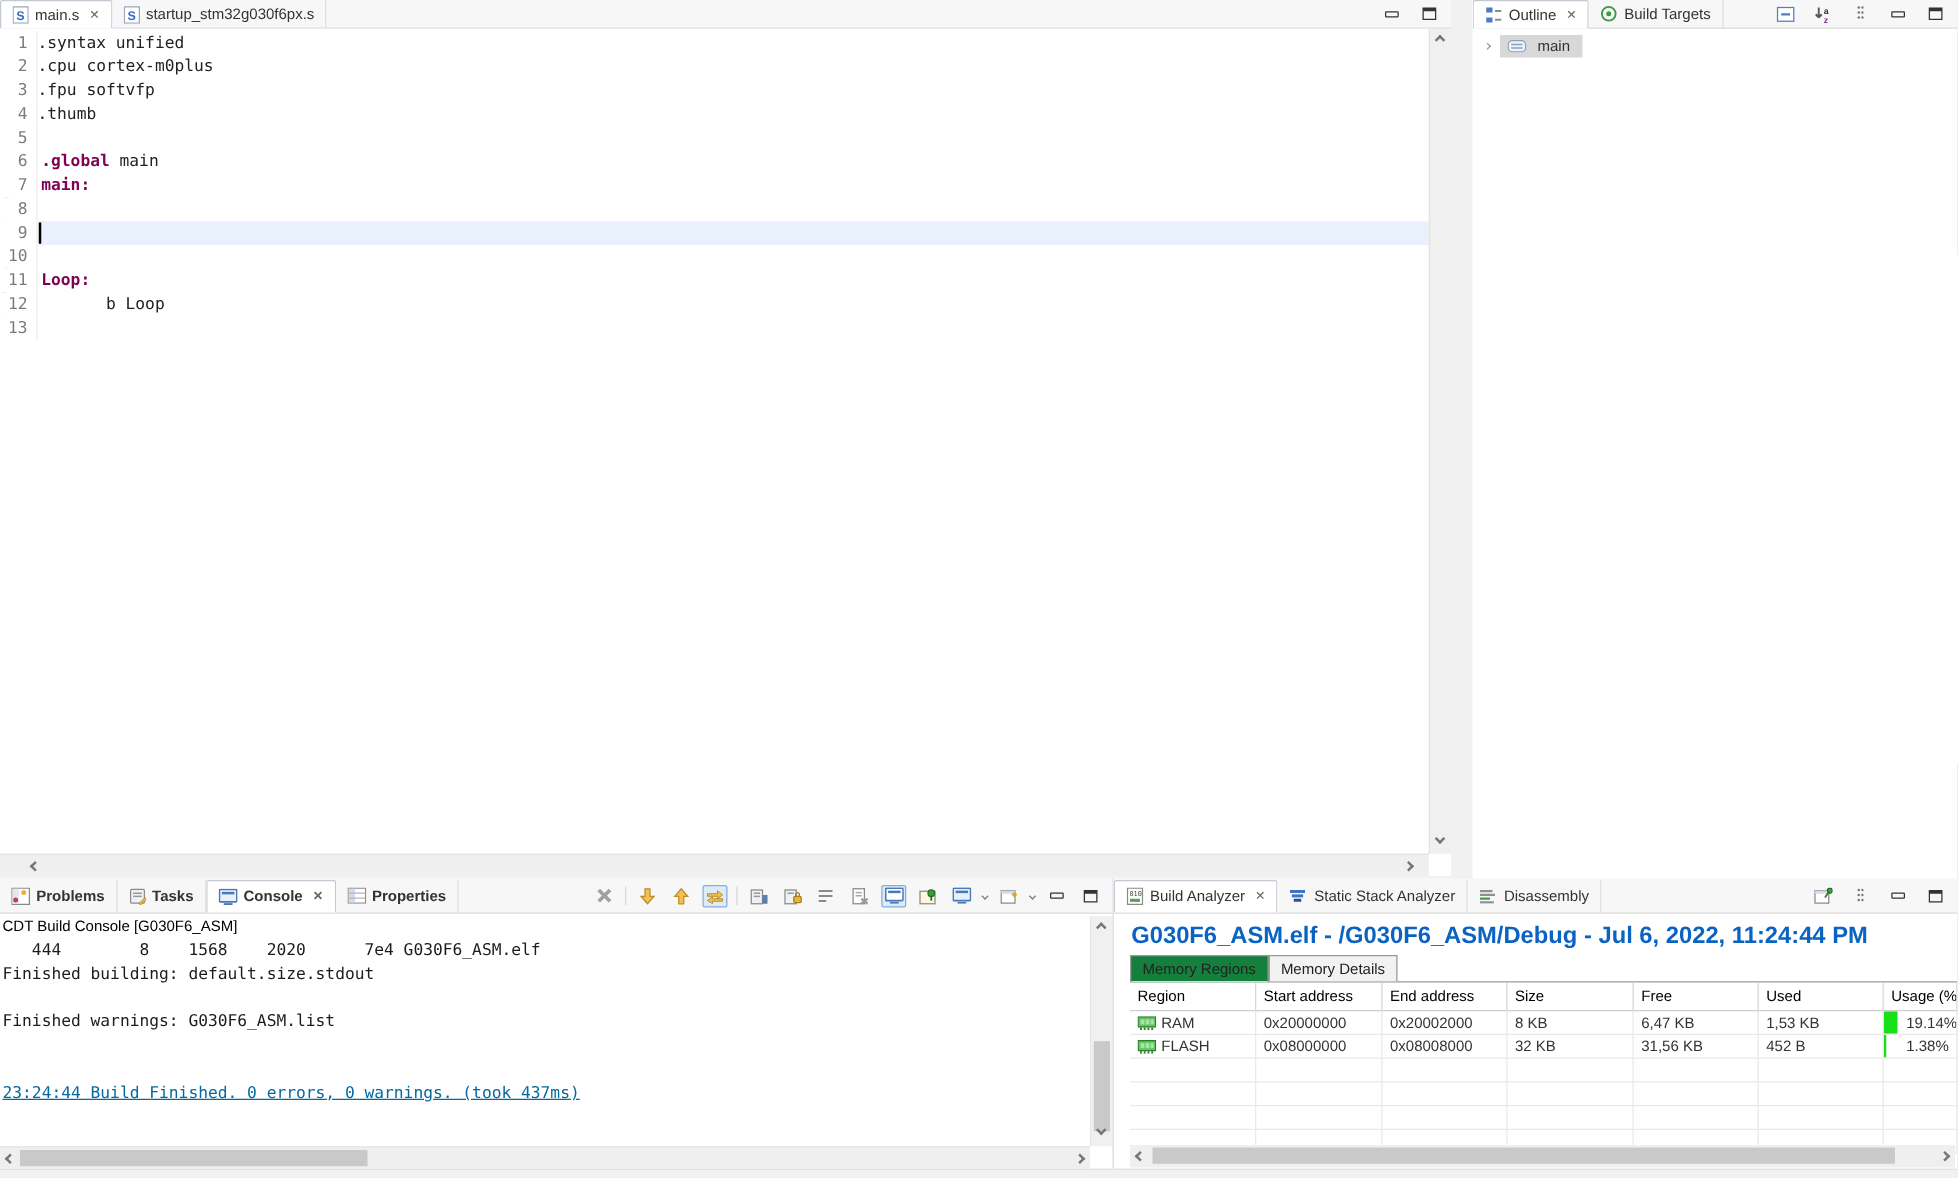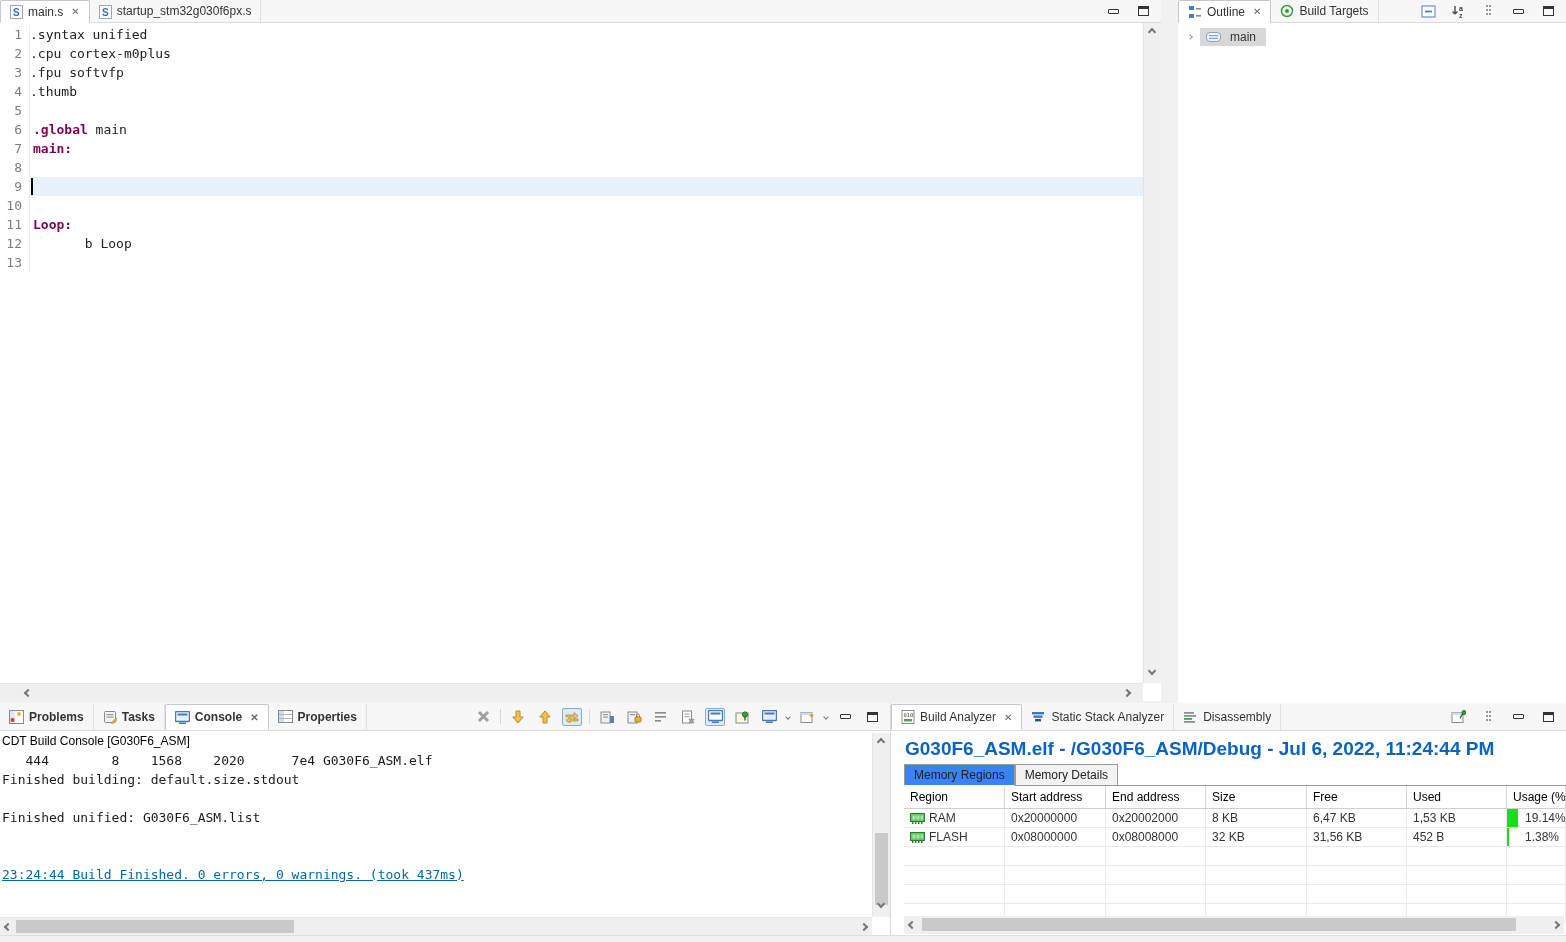--- a/index.html
+++ b/index.html
@@ -59,21 +59,21 @@
   #console-text .v-info { color:#0369a1;text-decoration:underline; }
   #console-vscroll { position:absolute; right:0; top:30px; width:18px; height:184px; background:#f0f0f0; border-left:1px solid #e5e5e5; }
   #console-hscroll { position:absolute; left:0; top:214px; width:872px; height:18px; background:#efefef; border-top:1px solid #e5e5e5; }
   
   #analyzer-panel { position:absolute; left:890px; top:703px; width:676px; height:232px; background:#fff; border-left:1px solid #d9d9d9; }
   #analyzer-panel .tabbar { height:28px; align-items:center; }
   #analyzer-panel .tab { height:26px; }
   #analyzer-title { padding:7px 0 4px 14px; font-size:19px; font-weight:bold; color:#0a63c2; }
   #subtabs { display:flex; margin-left:13px; border-bottom:1px solid #9a9a9a; height:22px; }
   .subtab { padding:3px 9px; border:1px solid #9a9a9a; border-bottom:none; background:#f2f2f2; color:#222; }
-  .subtab.active { background:#3b82f6; position:relative; margin-bottom:-1px; border-bottom:1px solid #fff; }
+  .subtab.active { background:#15803d; position:relative; margin-bottom:-1px; border-bottom:1px solid #fff; }
   #mem-table { margin-left:13px; display:grid; grid-template-columns:101px 101px 100px 101px 100px 100px 1fr; }
   .mcell { border-right:1px solid #e9e9e9; border-bottom:1px solid #e9e9e9; padding:0 0 0 6px; height:19px; line-height:19px; overflow:hidden; white-space:nowrap; }
   .mhead { height:23px; line-height:23px; border-right:1px solid #d6d6d6; border-bottom:1px solid #cfcfcf; color:#000; }
   .mcell.region { display:flex; align-items:center; gap:4px; }
   .mcell.usage { position:relative; padding-left:18px; }
   .usage-bar { position:absolute; left:0; top:0; bottom:0; min-width:2px; background:#18e018; }
   .usage-text { position:relative; }
   #analyzer-hscroll { position:absolute; left:13px; right:2px; top:213px; height:18px; background:#efefef; }
   
   #status-strip { position:absolute; left:0; top:935px; width:1566px; height:7px; background:#f1f1f1; border-top:1px solid #e0e0e0; }
@@ -427,21 +427,21 @@
             <span class="winbtn-max"></span>
           </span>
       </div>
     </div>
 
     <div id="console-header">CDT Build Console [G030F6_ASM]</div>
     <div id="console-text">
       <div class="con-line">   444        8    1568    2020      7e4 G030F6_ASM.elf</div>
         <div class="con-line">Finished building: default.size.stdout</div>
         <div class="con-line"></div>
-        <div class="con-line">Finished unified: G030F6_ASM.list</div>
+        <div class="con-line">Finished warnings: G030F6_ASM.list</div>
         <div class="con-line"></div>
         <div class="con-line"></div>
         <div class="con-line v-info">23:24:44 Build Finished. 0 errors, 0 warnings. (took 437ms)</div>
     </div>
 
     <div id="console-vscroll">
       <span class="chev up" style="position:absolute;left:5px;top:6px;"></span>
       <span class="scroll-thumb" style="left:2px;width:13px;top:100px;height:72px;"></span>
       <span class="chev down" style="position:absolute;left:5px;top:168px;"></span>
     </div>

